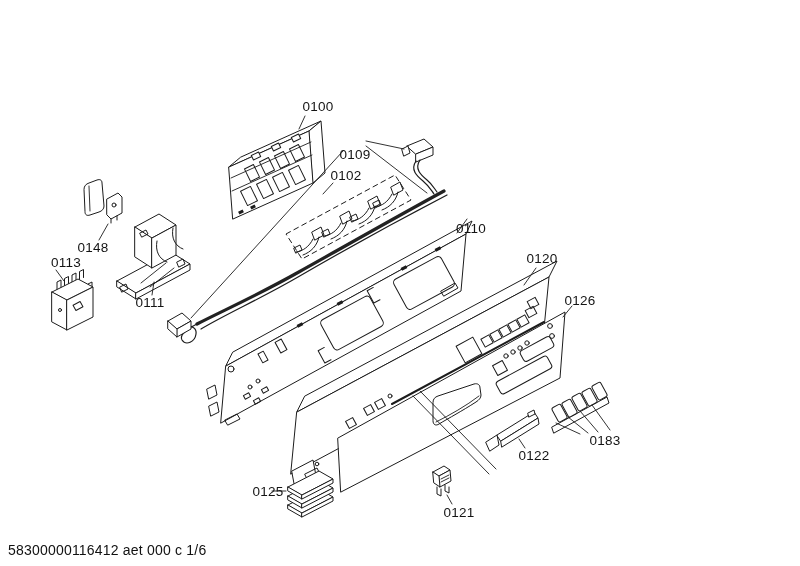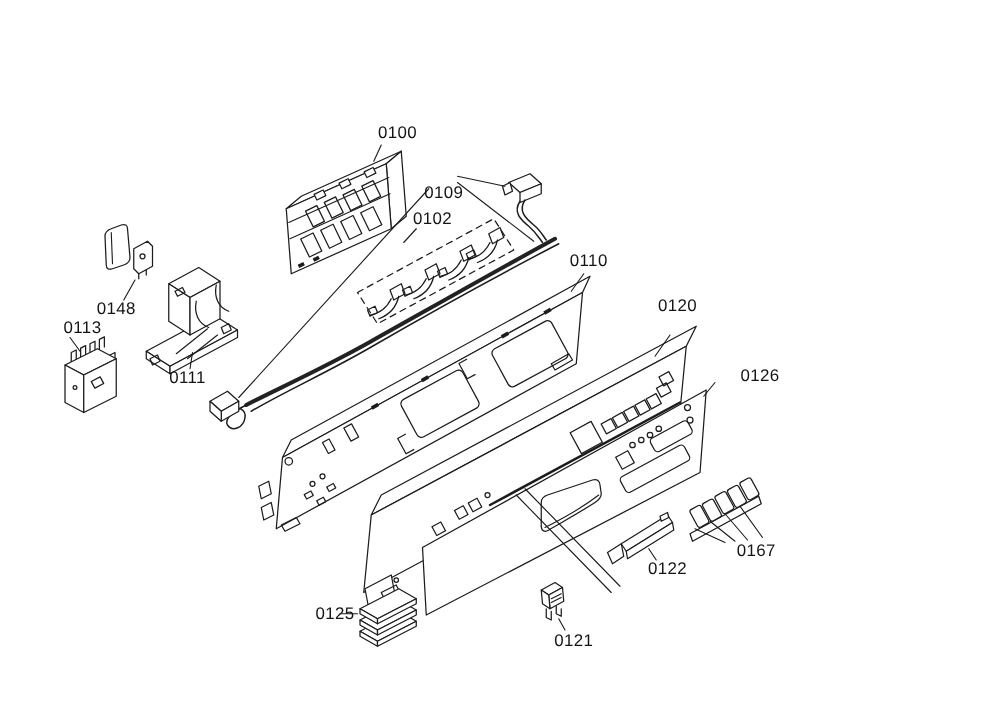--- a/index.html
+++ b/index.html
@@ -249,25 +249,26 @@
       <path class="thin" d="M592,405 L610,430"></path>
       <path class="thin" d="M525,448 L519,439"></path>
       <path class="thin" d="M272,491 L286,491"></path>
       <path class="thin" d="M452,504 L447,495"></path>
     </g>
   </svg>
 
   <div class="part-label" style="left:318px;top:106px">0100</div>
   <div class="part-label" style="left:355px;top:154px">0109</div>
   <div class="part-label" style="left:346px;top:175px">0102</div>
-  <div class="part-label" style="left:471px;top:208px">0110</div>
-  <div class="part-label" style="left:542px;top:244px">0120</div>
-  <div class="part-label" style="left:608px;top:300px">0126</div>
+  <div class="part-label" style="left:471px;top:228px">0110</div>
+  <div class="part-label" style="left:542px;top:258px">0120</div>
+  <div class="part-label" style="left:580px;top:300px">0126</div>
   <div class="part-label" style="left:93px;top:247px">0148</div>
   <div class="part-label" style="left:66px;top:262px">0113</div>
   <div class="part-label" style="left:150px;top:302px">0111</div>
-  <div class="part-label" style="left:605px;top:440px">0167</div>
+  <div class="part-label" style="left:605px;top:440px">0183</div>
   <div class="part-label" style="left:534px;top:455px">0122</div>
   <div class="part-label" style="left:268px;top:491px">0125</div>
   <div class="part-label" style="left:459px;top:512px">0121</div>
 
+  <div class="doc-footer">58300000116412 aet 000 c 1/6</div>
 
 </div>
 
 </body></html>

